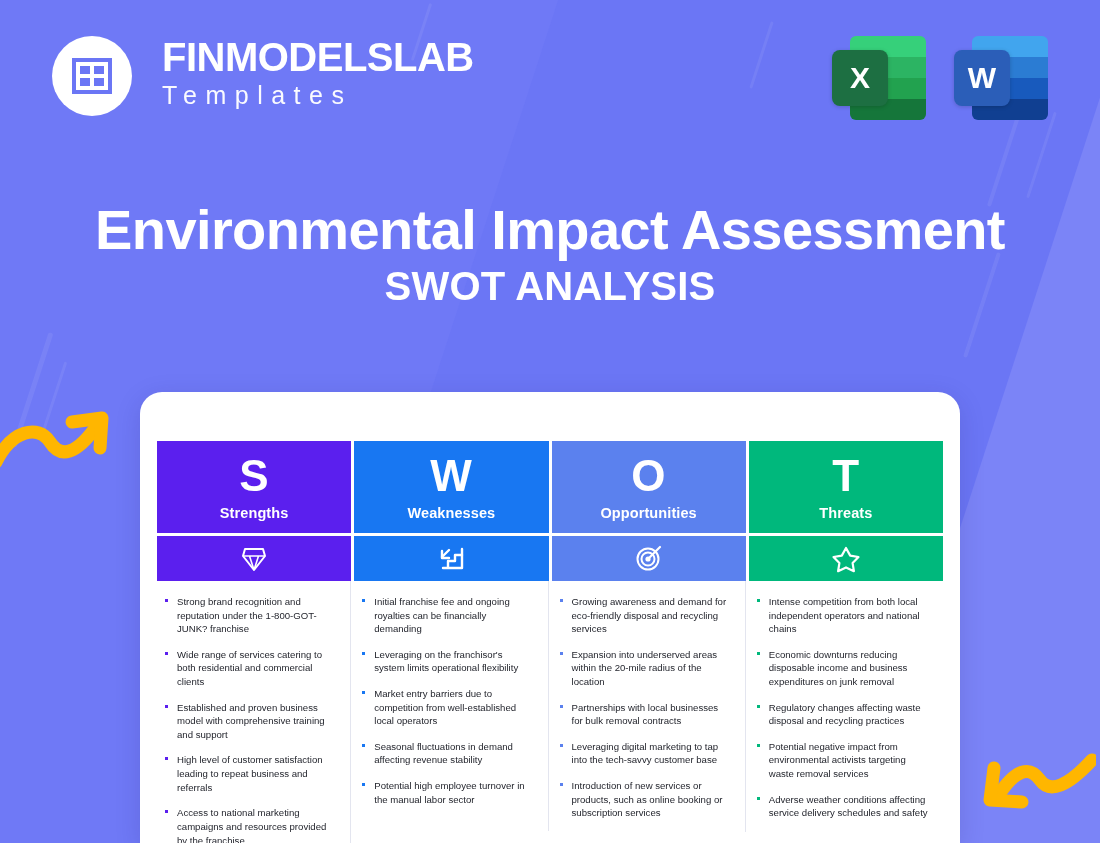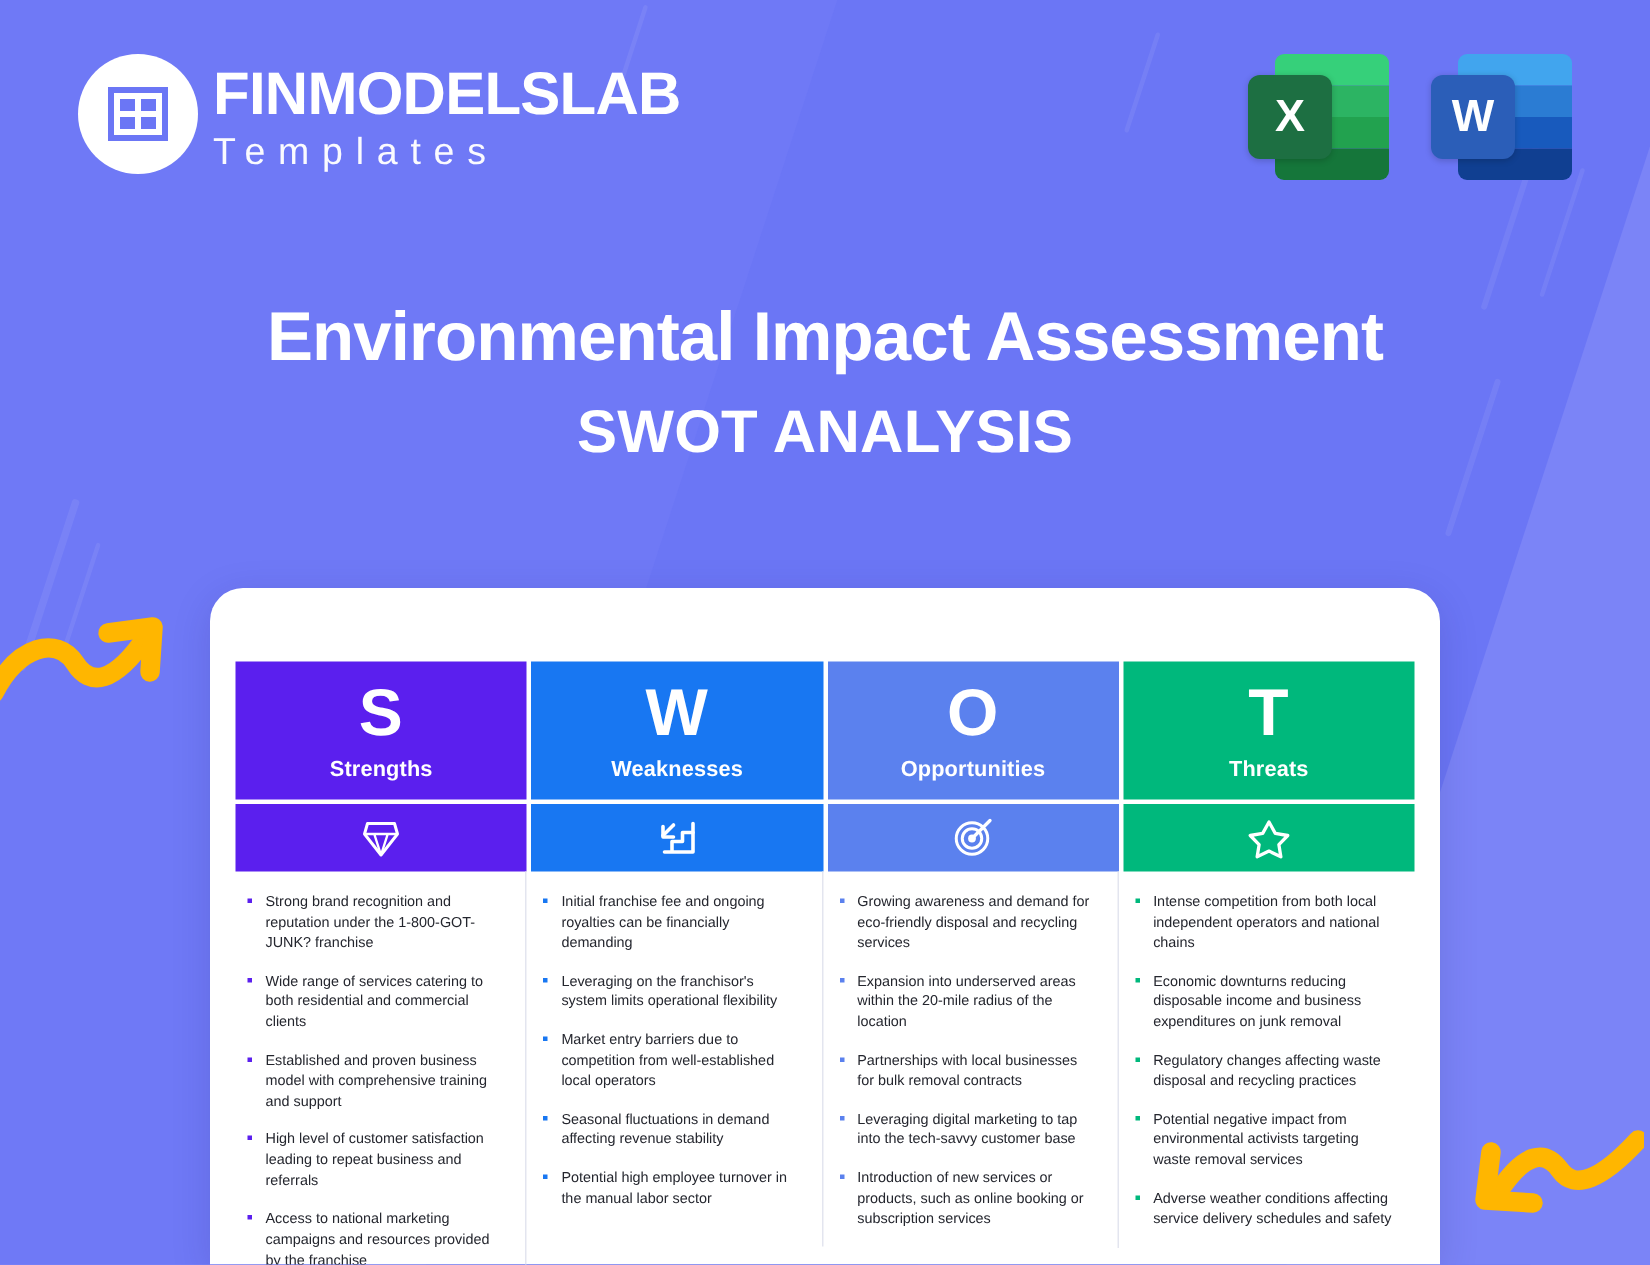--- a/index.html
+++ b/index.html
@@ -40,21 +40,21 @@
     border-radius:2px;
   }
 
   
   .header {
     position:absolute; top:0; left:0; right:0; height:145px;
     z-index:5;
   }
   .logo-wrap {
     position:absolute; left:52px; top:36px;
-    display:flex; align-items:flex-end; gap:10px;
+    display:flex; align-items:flex-start; gap:30px;
   }
   .logo-circle {
     width:80px; height:80px; border-radius:50%;
     background:#ffffff;
     display:flex; align-items:center; justify-content:center;
     flex:none;
   }
   .logo-grid {
     width:40px; height:36px;
     border:4px solid #6b76f5;
@@ -95,26 +95,26 @@
   }
   .excel .oi-tile { background:#1D6F42; }
   .word  .oi-tile { background:#2B5EB8; }
 
   
   .title-block {
     position:absolute; top:196px; left:0; right:0;
     text-align:center; z-index:5;
   }
   .title-main {
-    font-size:46px; font-weight:bold; color:#ffffff;
+    font-size:56px; font-weight:bold; color:#ffffff;
     letter-spacing:-0.6px; line-height:1.22;
   }
   .title-sub {
     font-size:40px; font-weight:bold; color:#ffffff;
-    letter-spacing:0.2px; margin-top:14px;
+    letter-spacing:0.2px; 
   }
 
   
   .arrow-left  { position:absolute; left:-6px; top:400px;  z-index:6; }
   .arrow-right { position:absolute; right:4px; top:752px; z-index:6; }
 
   
   .card {
     position:absolute; left:140px; top:392px;
     width:820px; height:451px;

